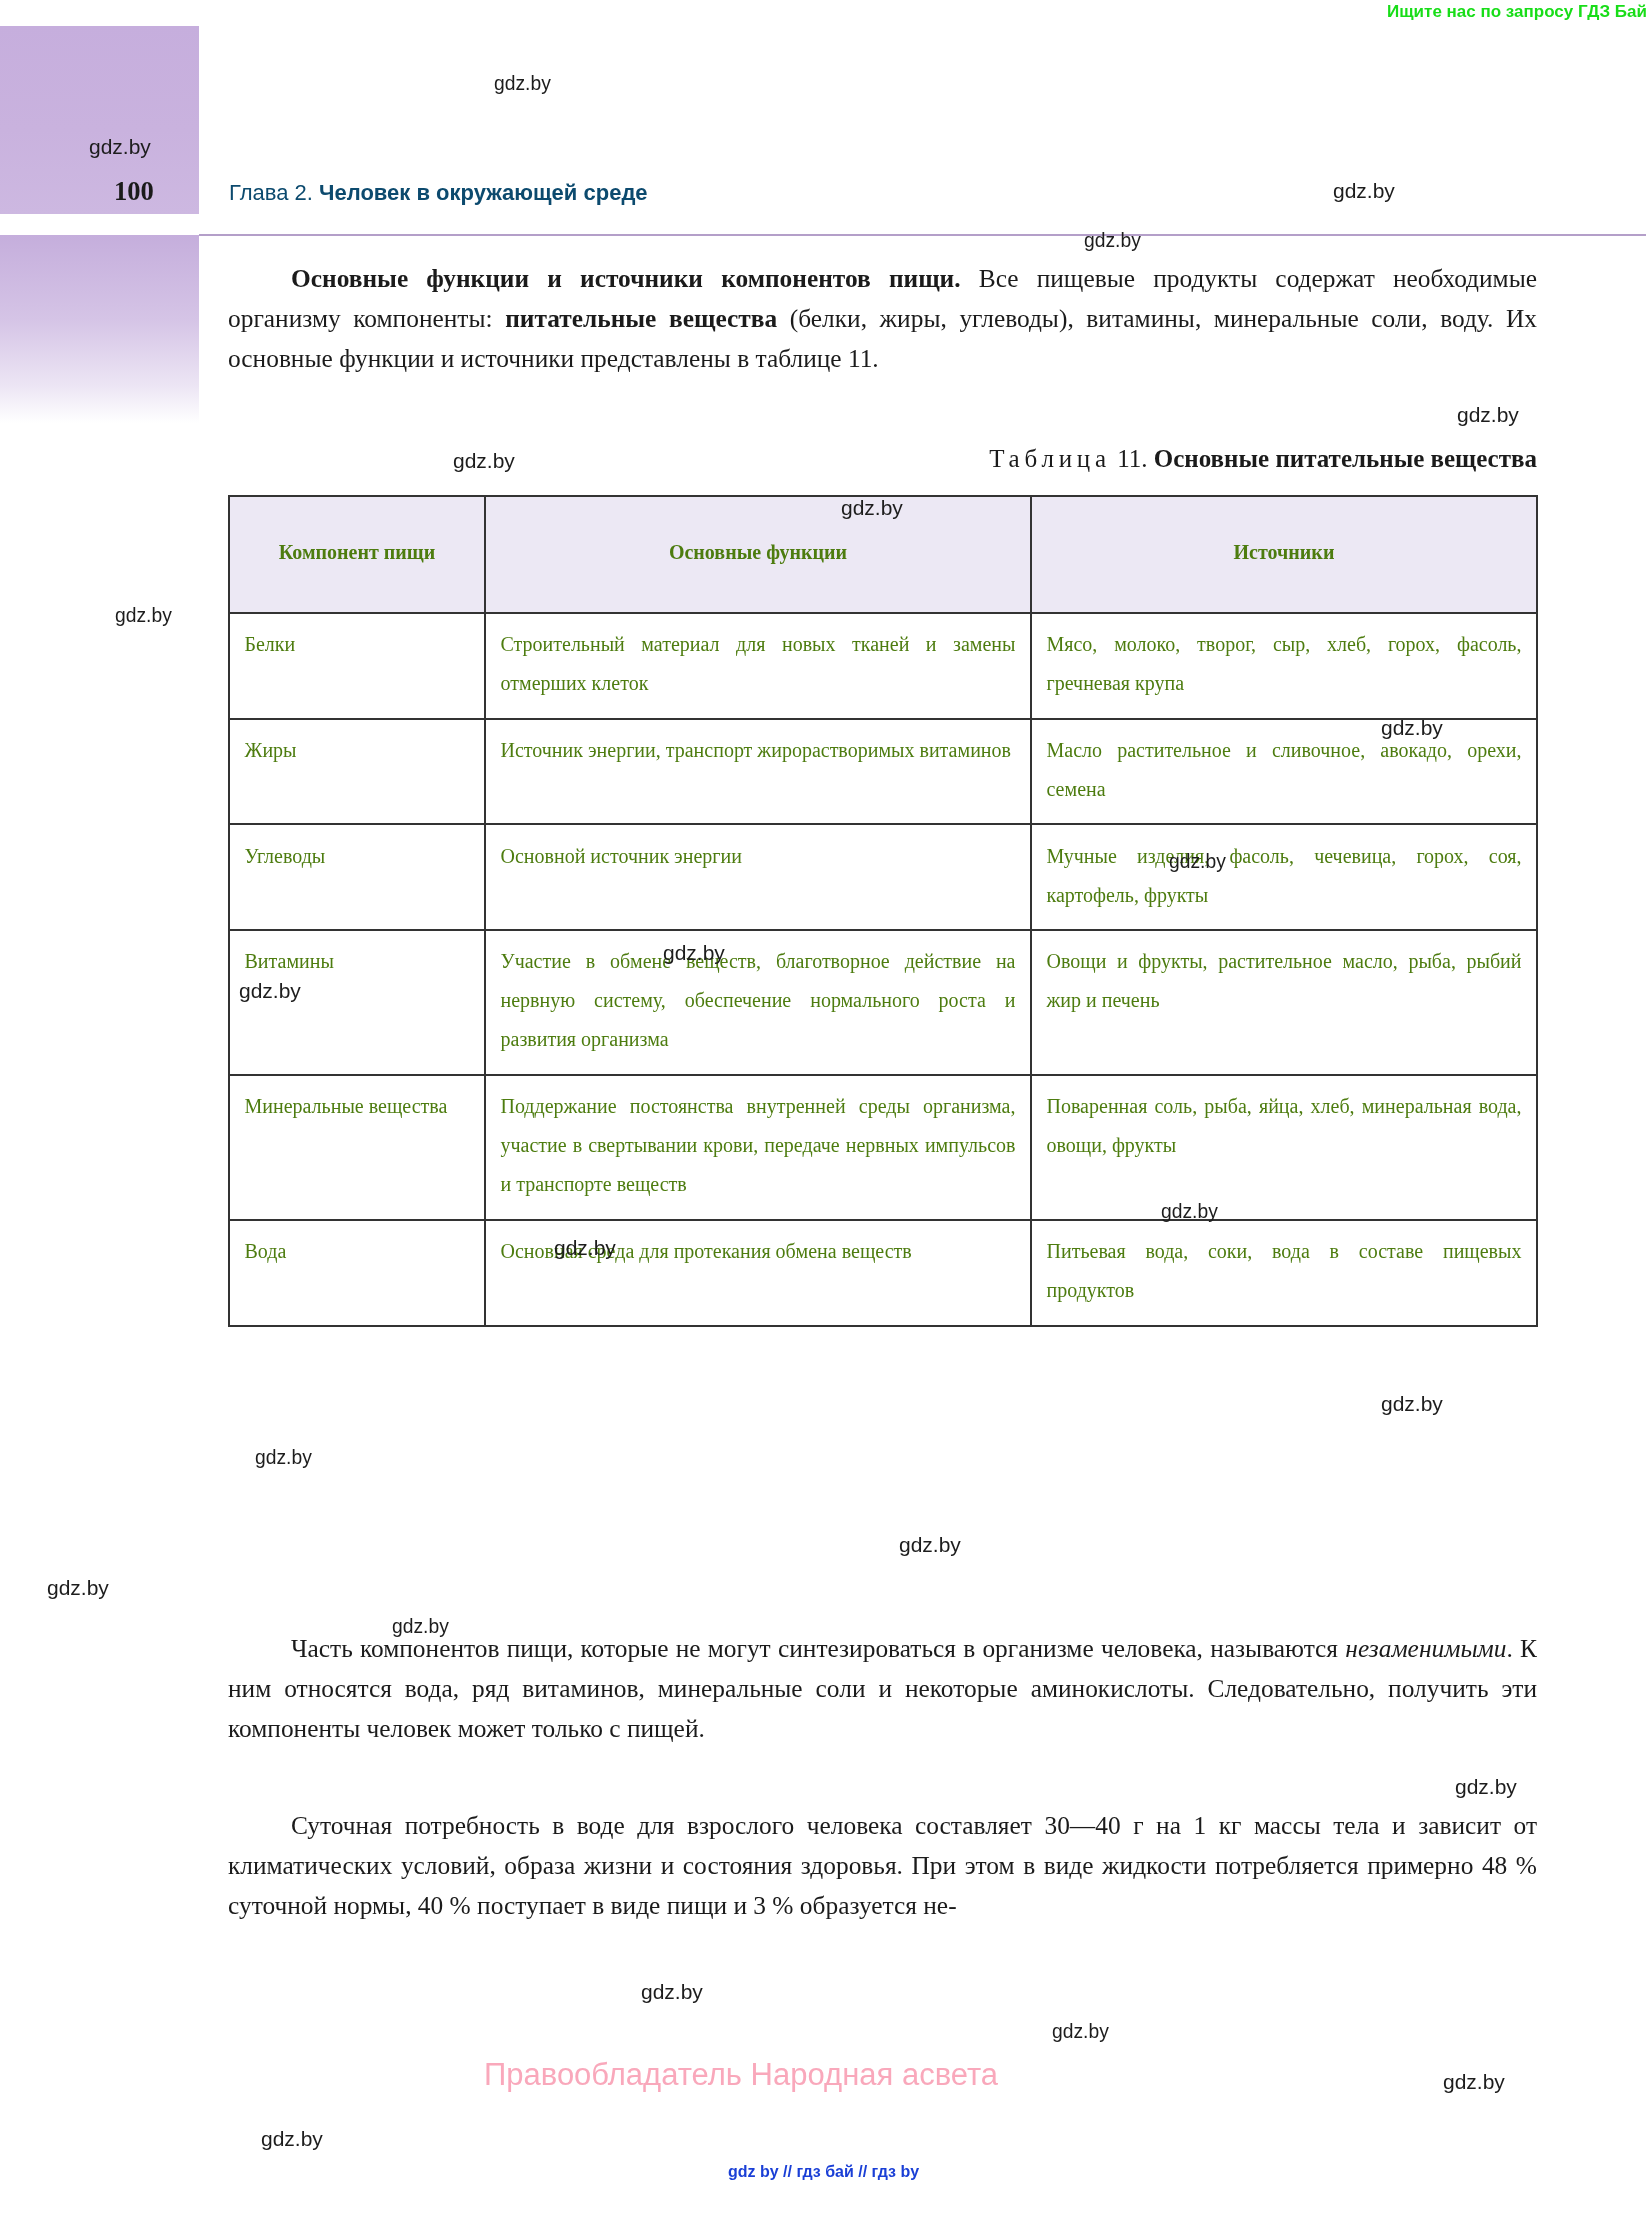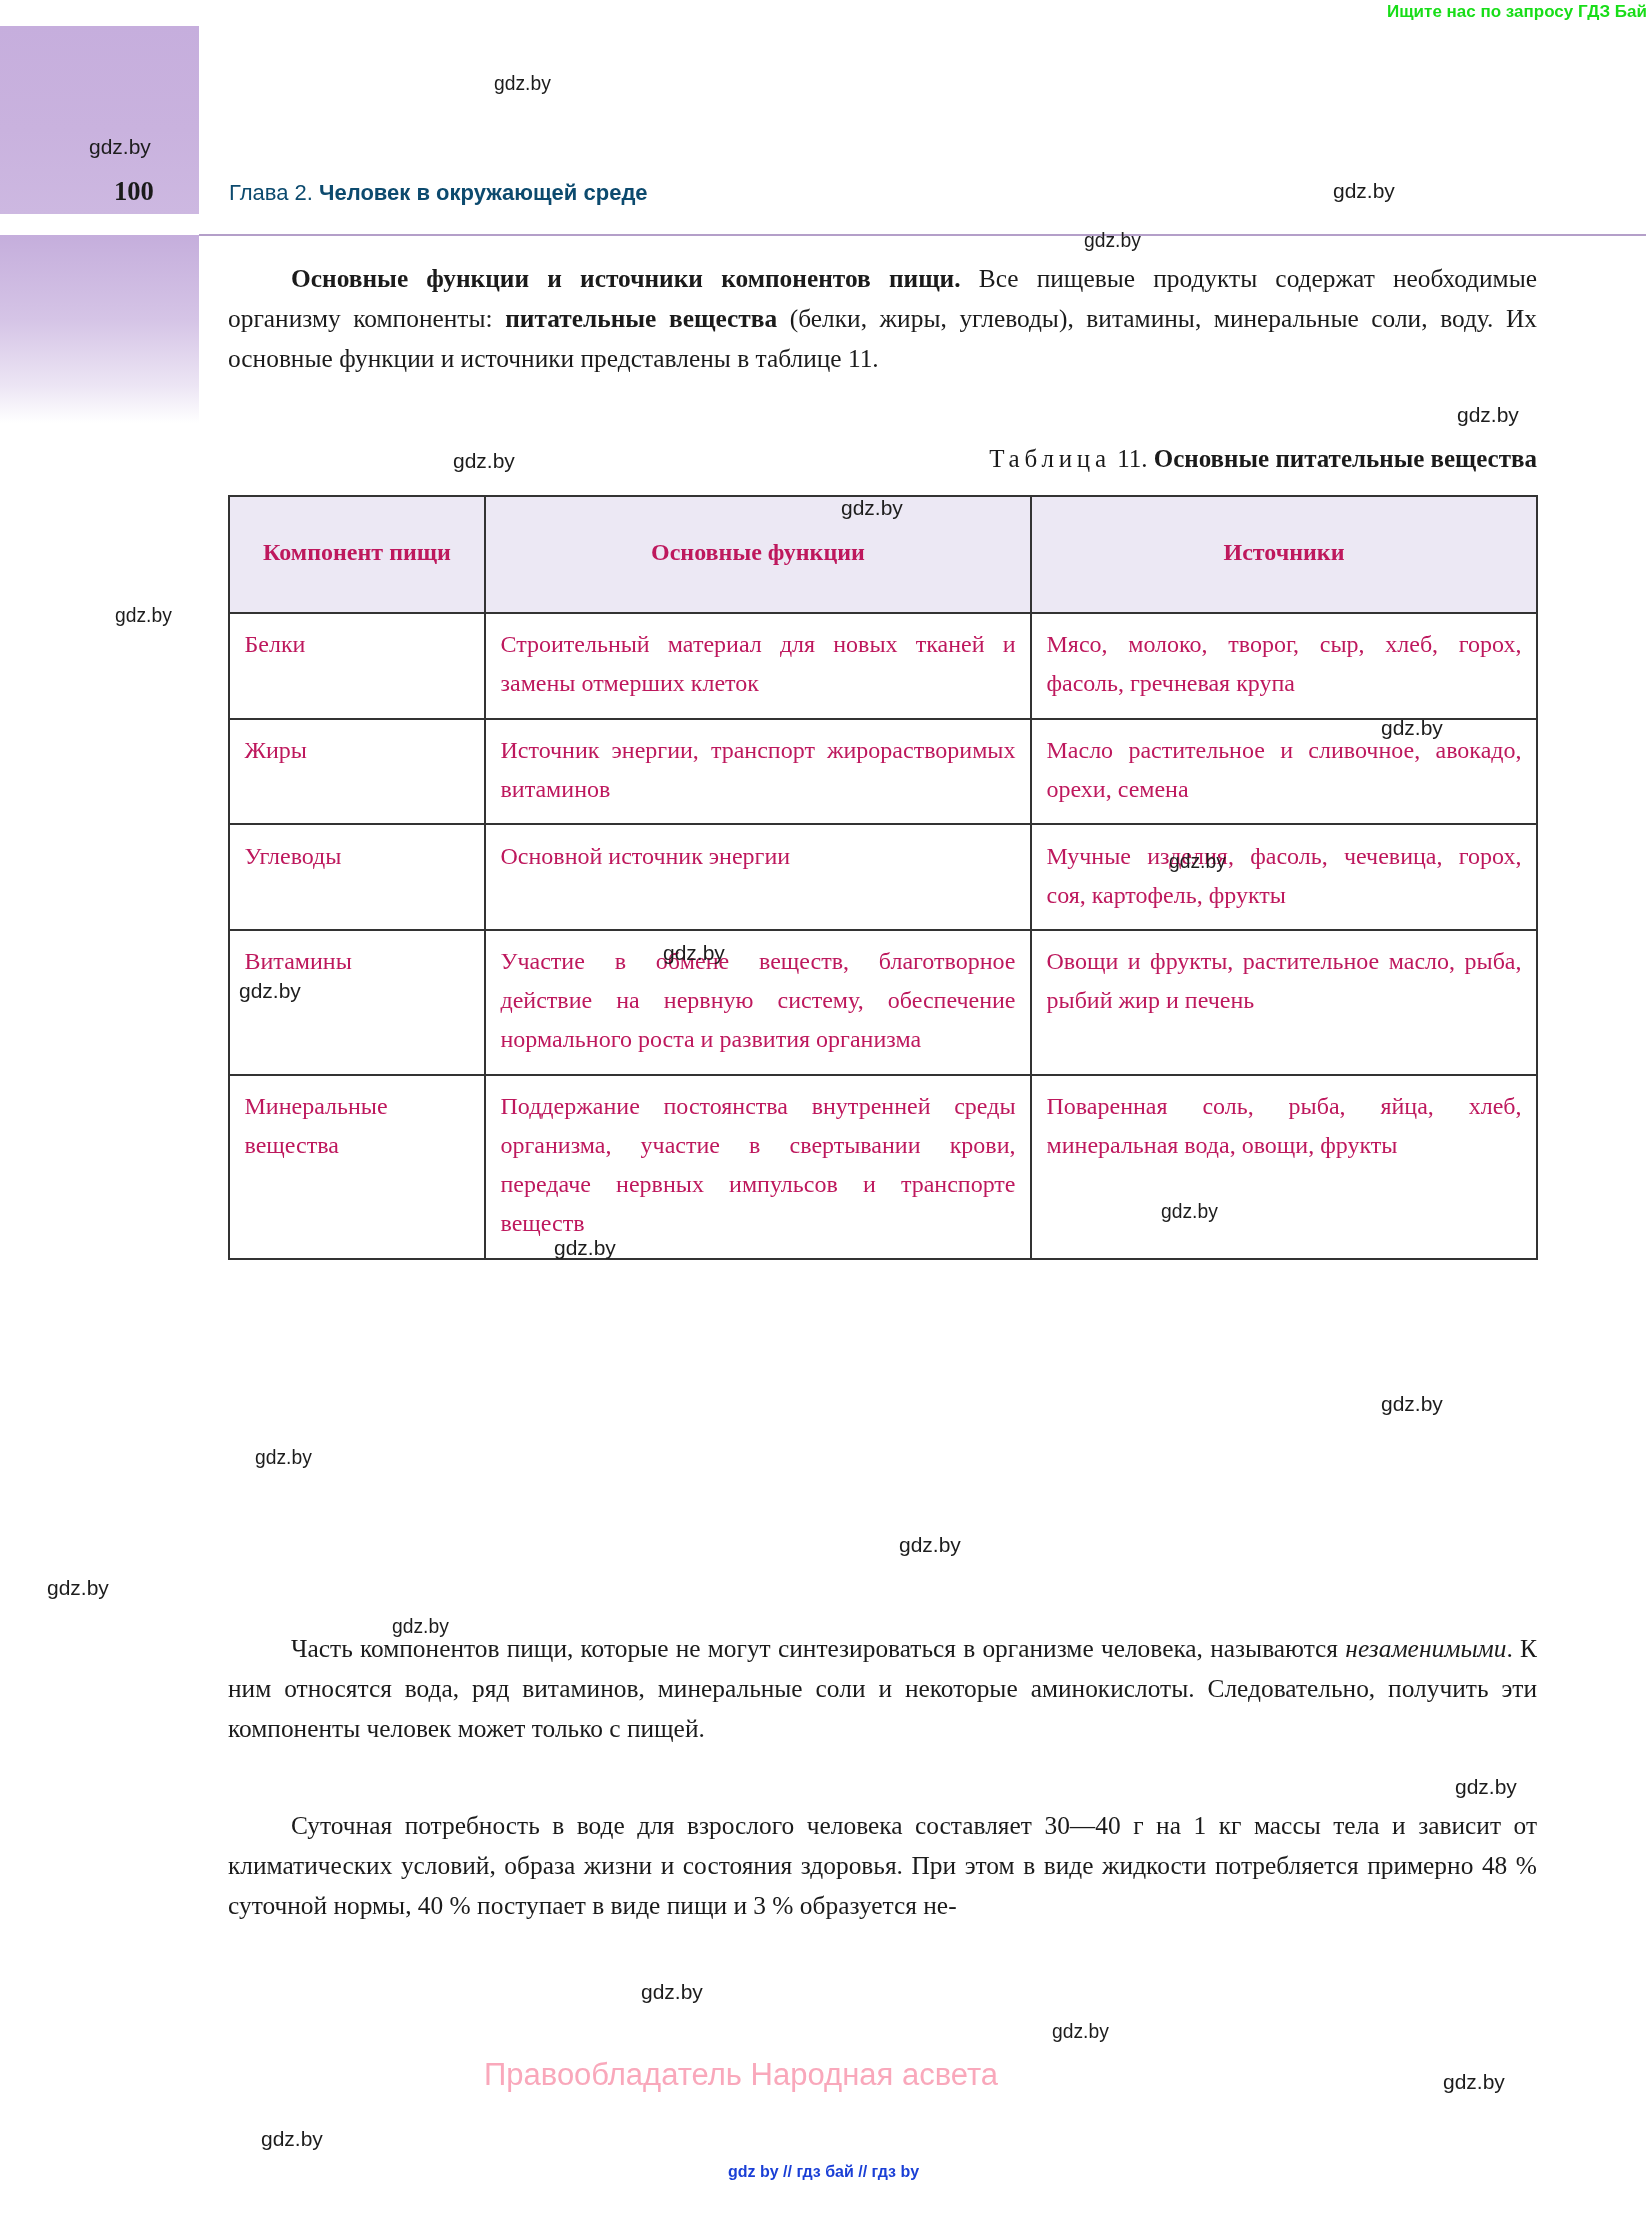--- a/index.html
+++ b/index.html
@@ -70,22 +70,22 @@
   }
   .table-caption .sp{letter-spacing:4.8px;}
   .table-caption .bold{font-weight:bold;margin-top:28px;}
   
   table.nutrients{
     position:absolute;left:228px;top:495px;
     width:1309px;
     border-collapse:collapse;
     table-layout:fixed;
     font-family:"Liberation Serif", serif;
-    font-size:24px;
-    color:#be185d;
+    font-size:20px;
+    color:#4d7c0f;
   }
   table.nutrients th, table.nutrients td{
     border:2.4px solid #333333;
     vertical-align:top;
     padding:11.3px 14.5px 14.5px 14.5px;
     line-height:39px;
   }
   table.nutrients thead th{
     background:#ece8f4;
     text-align:center;
@@ -179,20 +179,25 @@
     </tr>
     <tr>
       <td>Витамины</td>
       <td class="justify">Участие в обмене веществ, благотворное действие на нервную систему, обеспечение нормального роста и развития организма</td>
       <td class="justify">Овощи и фрукты, растительное масло, рыба, рыбий жир и печень</td>
     </tr>
     <tr>
       <td>Минеральные вещества</td>
       <td class="justify">Поддержание постоянства внутренней среды организма, участие в свертывании крови, передаче нервных импульсов и транспорте веществ</td>
       <td class="justify">Поваренная соль, рыба, яйца, хлеб, минеральная вода, овощи, фрукты</td>
+    </tr>
+    <tr>
+      <td>Вода</td>
+      <td class="justify">Основная среда для протекания обмена веществ</td>
+      <td class="justify">Питьевая вода, соки, вода в составе пищевых продуктов</td>
     </tr>
   </tbody>
 </table>
 
 <div class="para" id="para-essential">
   <span class="indent"></span><span>Часть компонентов пищи, которые не могут синтезироваться в организме человека, называются </span><i>незаменимыми</i><span>. К ним относятся вода, ряд витаминов, минеральные соли и некоторые аминокислоты. Следовательно, получить эти компоненты человек может только с пищей.</span>
 </div>
 
 <div class="para" id="para-water">
   <span class="indent"></span><span>Суточная потребность в воде для взрослого человека составляет 30—40 г на 1 кг массы тела и зависит от климатических условий, образа жизни и состояния здоровья. При этом в виде жидкости потребляется примерно 48 % суточной нормы, 40 % поступает в виде пищи и 3 % образуется не-</span>

